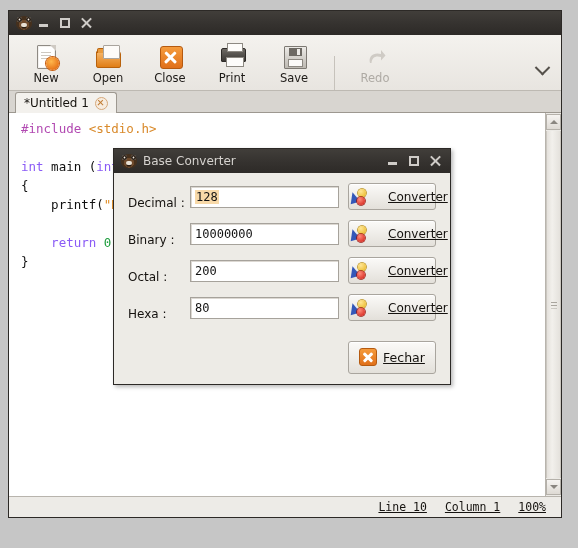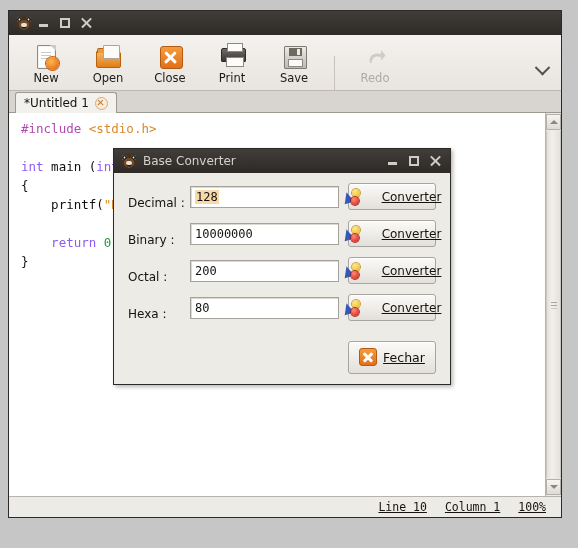--- a/index.html
+++ b/index.html
@@ -217,21 +217,21 @@
     flex:1;height:22px;background:#fff;border:1px solid #a6a29b;
     box-shadow:inset 1px 1px 0 #dcd8d2;
     display:flex;align-items:center;padding:0 4px;box-sizing:border-box;
     font-family:"DejaVu Sans Mono","Liberation Mono",monospace;font-size:12px;color:#111;
   }
   .rinput .sel{background:#f8d9a8;padding:0 1px;}
   .conv-btn{
     margin-left:9px;width:86px;height:25px;flex:0 0 86px;
     background:linear-gradient(to bottom,#fbfaf8,#e3e0da);
     border:1px solid #a9a59e;border-radius:3px;
-    display:flex;align-items:center;justify-content:center;gap:21px;
+    display:flex;align-items:center;justify-content:flex-start;gap:21px;
     font-size:12px;color:#15120f;cursor:default;
     box-shadow:inset 0 1px 0 #fff;
   }
   .conv-ico{width:18px;height:16px;position:relative;flex:0 0 18px;}
   .cone{
     position:absolute;left:0;top:3px;width:0;height:0;
     border-left:5px solid transparent;border-right:5px solid transparent;border-bottom:11px solid #3457b8;
     transform:rotate(-16deg);
   }
   .dotY{position:absolute;right:1px;top:0px;width:8px;height:8px;border-radius:50%;

